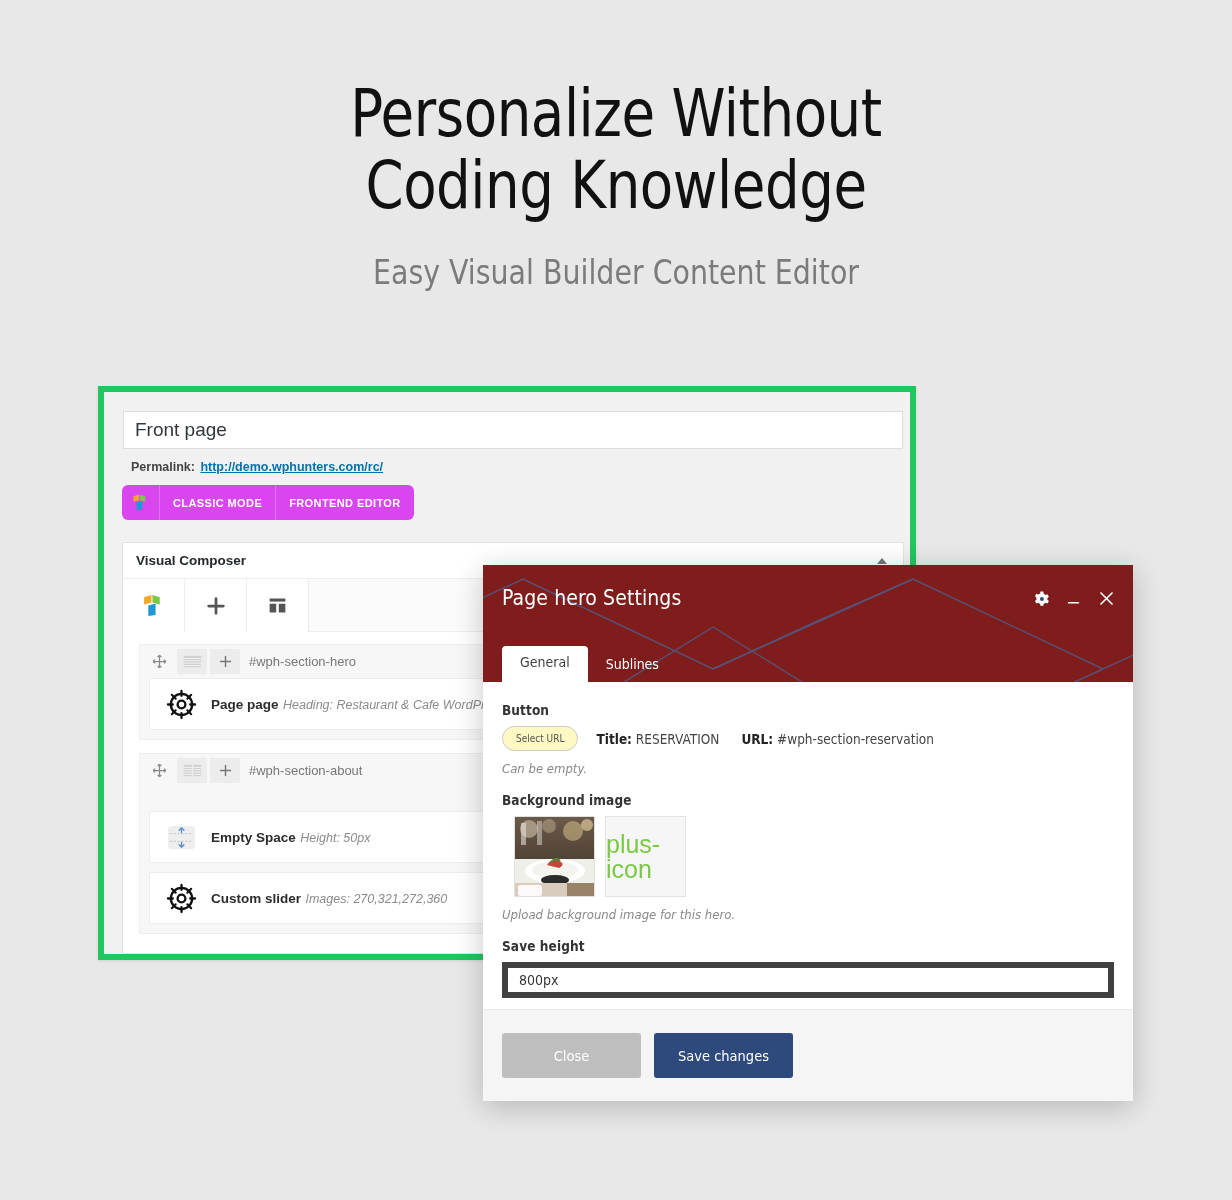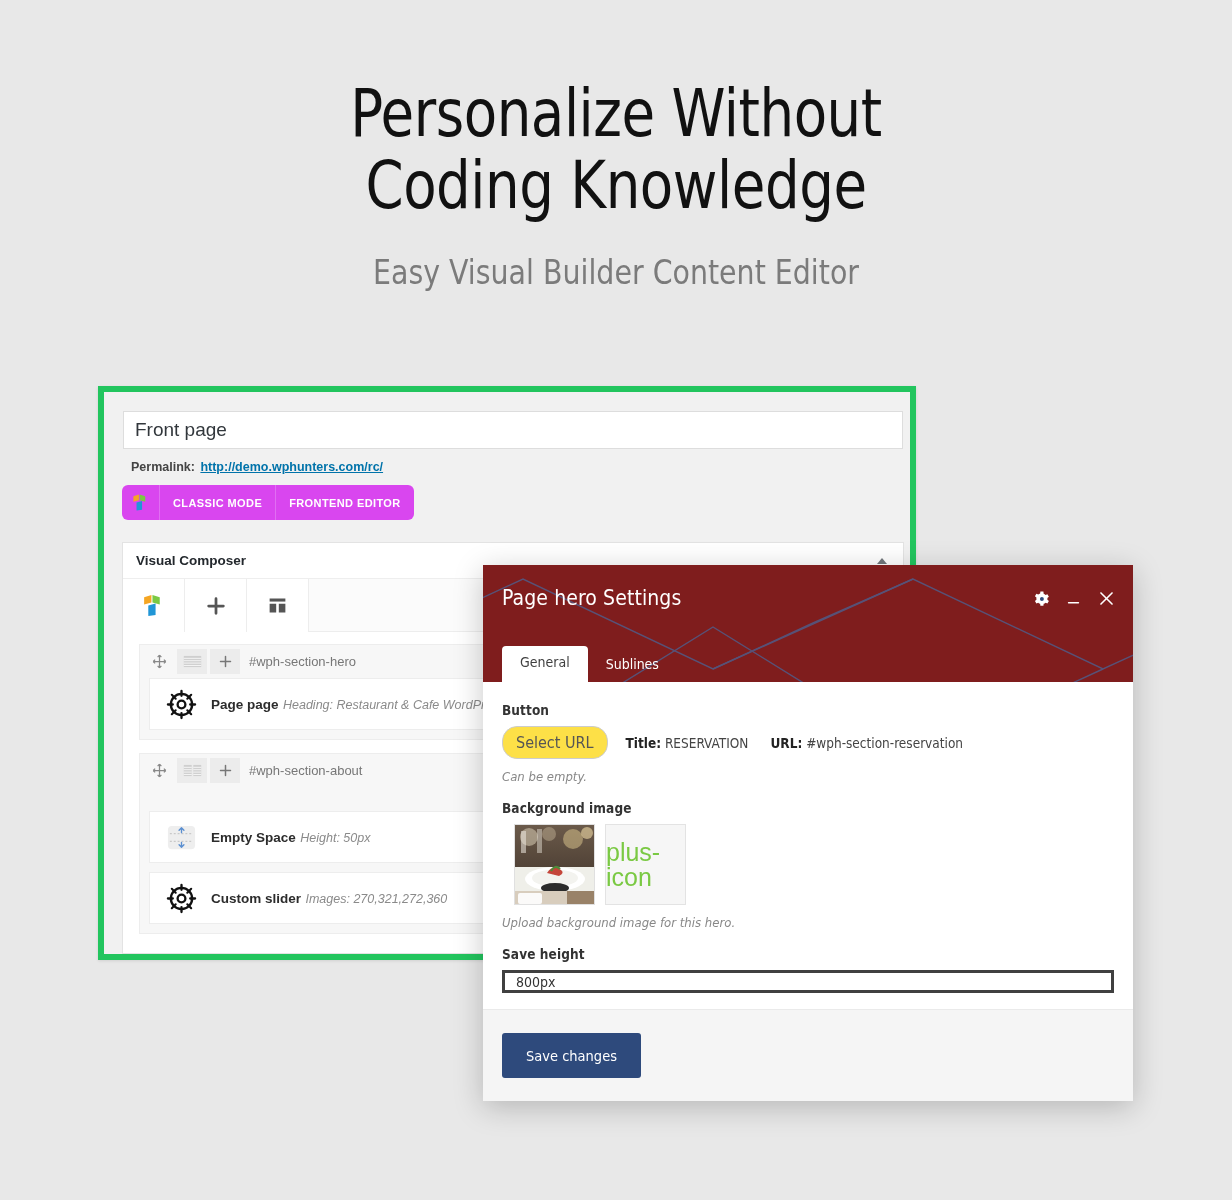--- a/index.html
+++ b/index.html
@@ -333,24 +333,24 @@
     font-family: "Liberation Sans Narrow", "DejaVu Sans Condensed", "Liberation Sans", sans-serif;
   }
   .btn-row {
     display: flex;
     align-items: center;
     margin-top: 8px;
     gap: 18px;
   }
   .select-url-btn {
     border: 1px solid #cccccc;
-    background: #fde047;
+    background: #fef9c3;
     border-radius: 15px;
     padding: 6px 13px;
-    font-size: 16px;
+    font-size: 10px;
     color: #555555;
     font-family: "Liberation Sans Narrow", "DejaVu Sans Condensed", "Liberation Sans", sans-serif;
   }
   .link-meta {
     font-size: 13.5px;
     color: #444444;
     font-family: "Liberation Sans Narrow", "DejaVu Sans Condensed", "Liberation Sans", sans-serif;
     display: flex;
     gap: 22px;
   }
@@ -378,22 +378,22 @@
     align-items: center;
     justify-content: center;
     color: #7ac943;
     font-size: 25px;
     line-height: 1;
   }
 
   .text-input {
     margin-top: 8px;
     width: 100%;
-    height: 23px;
-    border: 3px solid #404040;
+    height: 36px;
+    border: 6px solid #404040;
     background: #ffffff;
     display: flex;
     align-items: center;
     padding: 0 11px;
     font-size: 14px;
     color: #333333;
     font-family: "Liberation Sans Narrow", "DejaVu Sans Condensed", "Liberation Sans", sans-serif;
   }
 
   .modal-footer {
@@ -710,17 +710,18 @@
       <div class="fld-hint mt10">Upload background image for this hero.</div>
 
       <div class="fld-label mt16">Save height</div>
       <div class="text-input" placeholder="800px">
         <span>800px</span>
       </div>
 
     </div>
 
     <div class="modal-footer">
+      <div class="btn-close">Close</div>
       <div class="btn-save">Save changes</div>
     </div>
   </div>
 
 </div>
 
 </body></html>

